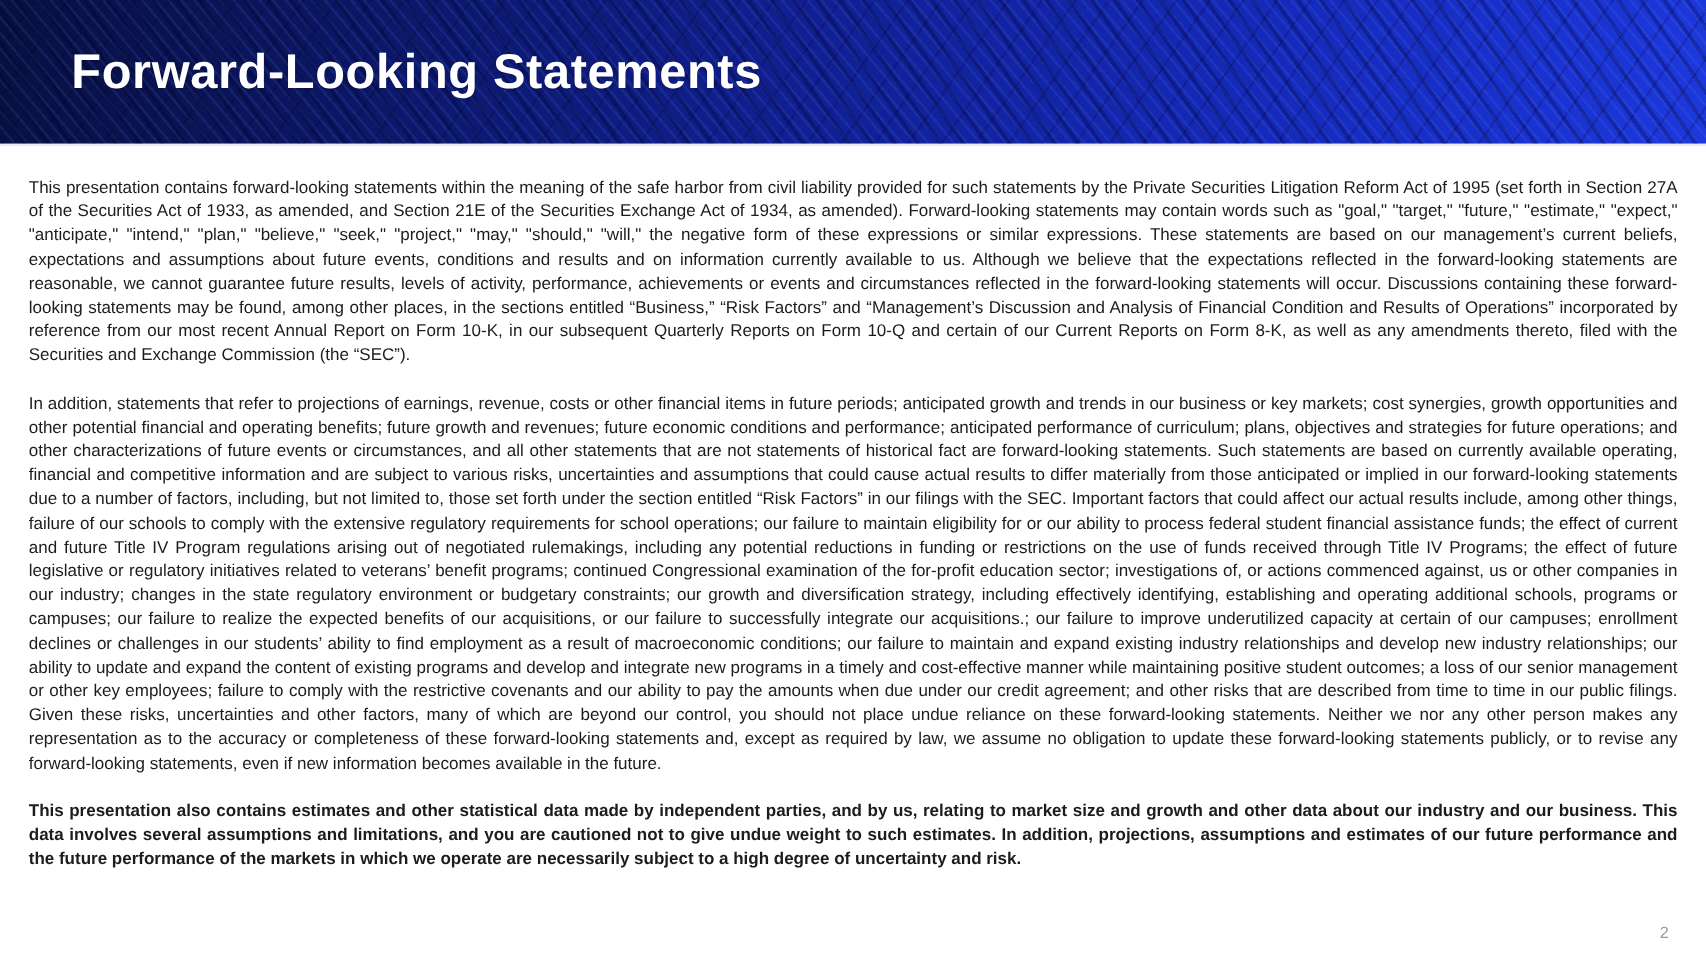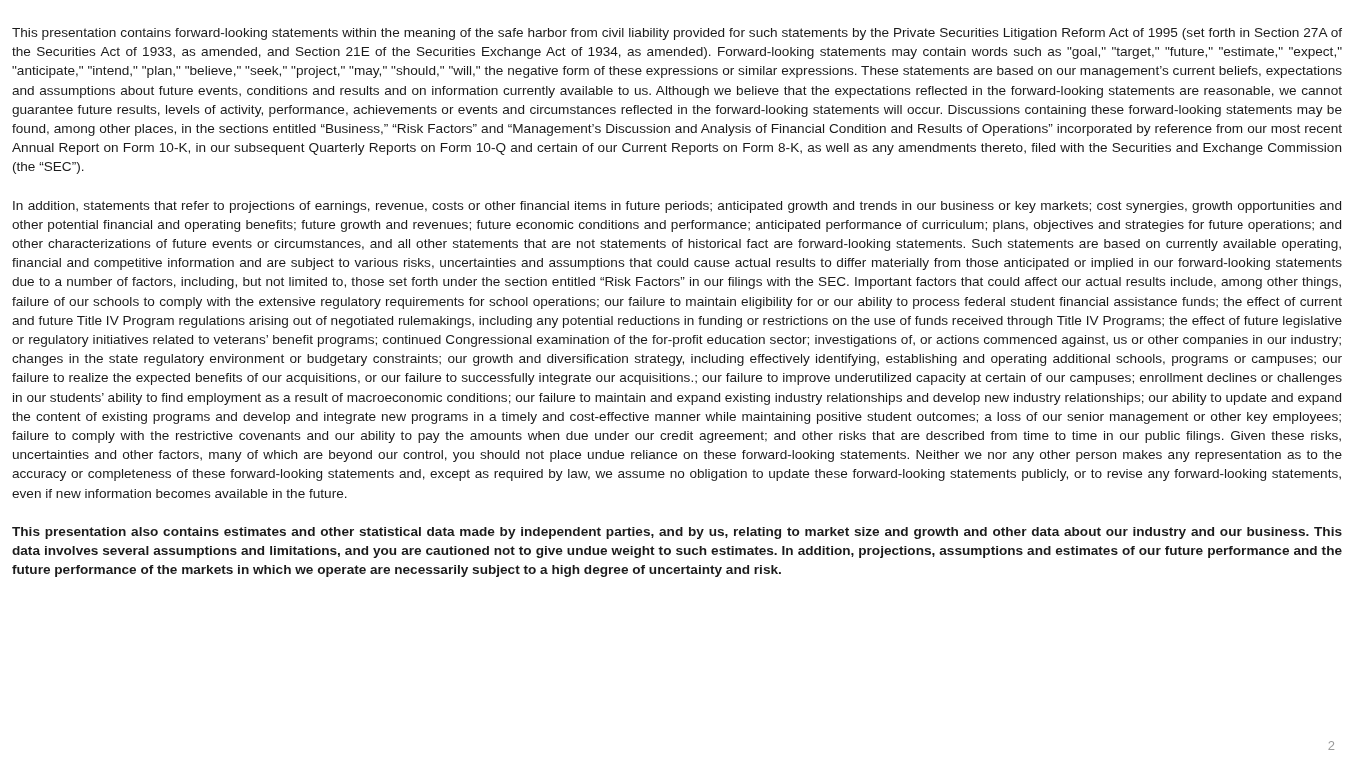--- a/index.html
+++ b/index.html
@@ -31,41 +31,44 @@
   }
   .banner-title {
     color: #ffffff;
     font-weight: bold;
     font-size: 39px;
     letter-spacing: 0.5px;
     padding-left: 57px;
     text-shadow: 0 1px 2px rgba(0,0,0,0.25);
   }
   .content {
-    padding: 23px 23px 0 12px;
+    padding: 23px 23px 0 23px;
     color: #1c1c1c;
     font-size: 13.6px;
     line-height: 19.2px;
     text-align: justify;
   }
   .content p { margin-bottom: 19px; }
   .content p:last-child { margin-bottom: 0; font-weight: bold; }
   .page-number {
     position: absolute;
     right: 30px;
     bottom: 15px;
     color: #9a9a9a;
     font-size: 13px;
   }
 </style>
 </head>
 <body>
 
 <div class="slide">
 
+  <div class="banner">
+    <div class="banner-title">Forward-Looking Statements</div>
+  </div>
 
   <div class="content">
     <p>This presentation contains forward-looking statements within the meaning of the safe harbor from civil liability provided for such statements by the Private Securities Litigation Reform Act of 1995 (set forth in Section 27A of the Securities Act of 1933, as amended, and Section 21E of the Securities Exchange Act of 1934, as amended). Forward-looking statements may contain words such as "goal," "target," "future," "estimate," "expect," "anticipate," "intend," "plan," "believe," "seek," "project," "may," "should," "will," the negative form of these expressions or similar expressions. These statements are based on our management’s current beliefs, expectations and assumptions about future events, conditions and results and on information currently available to us. Although we believe that the expectations reflected in the forward-looking statements are reasonable, we cannot guarantee future results, levels of activity, performance, achievements or events and circumstances reflected in the forward-looking statements will occur. Discussions containing these forward-looking statements may be found, among other places, in the sections entitled “Business,” “Risk Factors” and “Management’s Discussion and Analysis of Financial Condition and Results of Operations” incorporated by reference from our most recent Annual Report on Form 10-K, in our subsequent Quarterly Reports on Form 10-Q and certain of our Current Reports on Form 8-K, as well as any amendments thereto, filed with the Securities and Exchange Commission (the “SEC”).</p>
     <p>In addition, statements that refer to projections of earnings, revenue, costs or other financial items in future periods; anticipated growth and trends in our business or key markets; cost synergies, growth opportunities and other potential financial and operating benefits; future growth and revenues; future economic conditions and performance; anticipated performance of curriculum; plans, objectives and strategies for future operations; and other characterizations of future events or circumstances, and all other statements that are not statements of historical fact are forward-looking statements. Such statements are based on currently available operating, financial and competitive information and are subject to various risks, uncertainties and assumptions that could cause actual results to differ materially from those anticipated or implied in our forward-looking statements due to a number of factors, including, but not limited to, those set forth under the section entitled “Risk Factors” in our filings with the SEC. Important factors that could affect our actual results include, among other things, failure of our schools to comply with the extensive regulatory requirements for school operations; our failure to maintain eligibility for or our ability to process federal student financial assistance funds; the effect of current and future Title IV Program regulations arising out of negotiated rulemakings, including any potential reductions in funding or restrictions on the use of funds received through Title IV Programs; the effect of future legislative or regulatory initiatives related to veterans’ benefit programs; continued Congressional examination of the for-profit education sector; investigations of, or actions commenced against, us or other companies in our industry; changes in the state regulatory environment or budgetary constraints; our growth and diversification strategy, including effectively identifying, establishing and operating additional schools, programs or campuses; our failure to realize the expected benefits of our acquisitions, or our failure to successfully integrate our acquisitions.; our failure to improve underutilized capacity at certain of our campuses; enrollment declines or challenges in our students’ ability to find employment as a result of macroeconomic conditions; our failure to maintain and expand existing industry relationships and develop new industry relationships; our ability to update and expand the content of existing programs and develop and integrate new programs in a timely and cost-effective manner while maintaining positive student outcomes; a loss of our senior management or other key employees; failure to comply with the restrictive covenants and our ability to pay the amounts when due under our credit agreement; and other risks that are described from time to time in our public filings. Given these risks, uncertainties and other factors, many of which are beyond our control, you should not place undue reliance on these forward-looking statements. Neither we nor any other person makes any representation as to the accuracy or completeness of these forward-looking statements and, except as required by law, we assume no obligation to update these forward-looking statements publicly, or to revise any forward-looking statements, even if new information becomes available in the future.</p>
     <p>This presentation also contains estimates and other statistical data made by independent parties, and by us, relating to market size and growth and other data about our industry and our business. This data involves several assumptions and limitations, and you are cautioned not to give undue weight to such estimates. In addition, projections, assumptions and estimates of our future performance and the future performance of the markets in which we operate are necessarily subject to a high degree of uncertainty and risk.</p>
   </div>
 
   <div class="page-number">2</div>
 
 </div>

